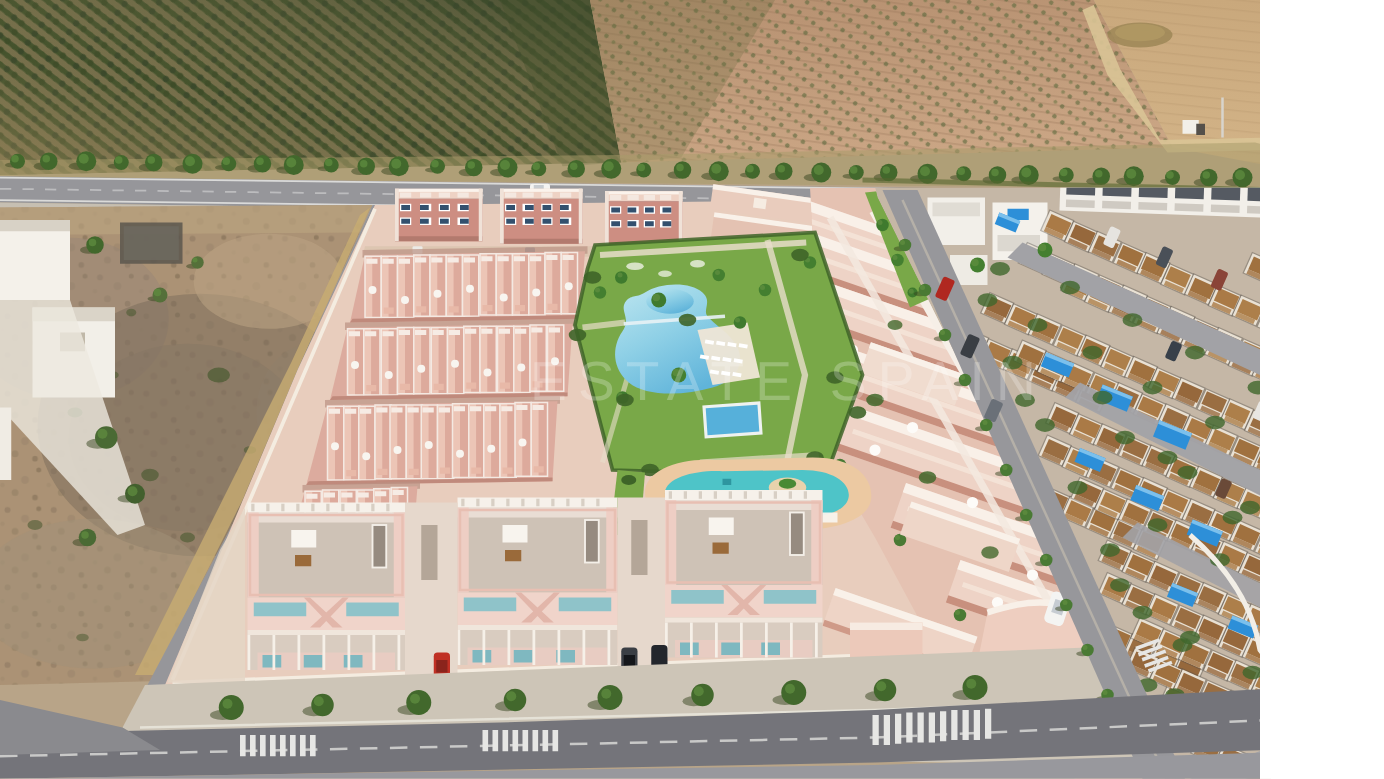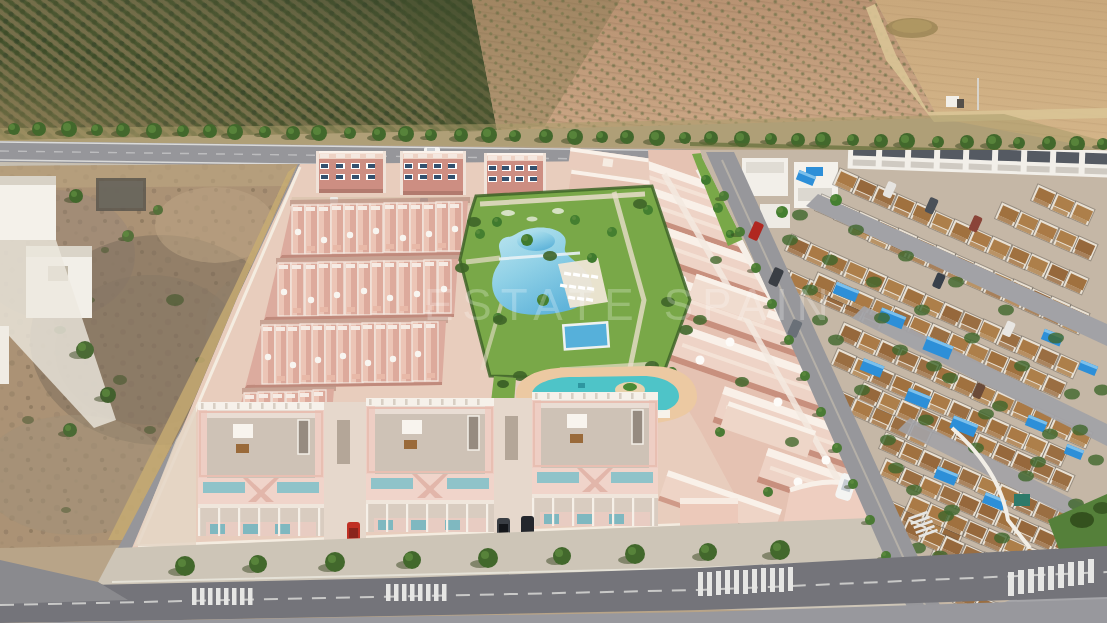--- a/index.html
+++ b/index.html
@@ -1,14 +1,14 @@
 <!DOCTYPE html>
 <html><head><meta charset="utf-8"><title>Aerial view</title>
 <style>html,body{margin:0;padding:0;background:#fff;font-family:"Liberation Sans", sans-serif;}
-.wrap{width:1107px;height:623px;overflow:hidden;position:relative;}</style></head>
+.wrap{width:1008px;height:623px;overflow:hidden;position:relative;}</style></head>
 <body>
 <div class="wrap">
 <svg width="1107" height="623" viewBox="0 0 1107 623">
 <defs>
 <pattern id="orchardRows" width="21" height="9" patternUnits="userSpaceOnUse" patternTransform="rotate(38)">
  <rect width="21" height="9" fill="#756e4a"></rect>
  <rect y="2.4" width="21" height="4.0" fill="#40502a" opacity="0.95"></rect>
  <circle cx="4" cy="4.2" r="2.5" fill="#3e4c28"></circle>
  <circle cx="11" cy="4.4" r="2.3" fill="#44522c"></circle>
  <circle cx="17.5" cy="4.2" r="2.5" fill="#3a482a"></circle>

